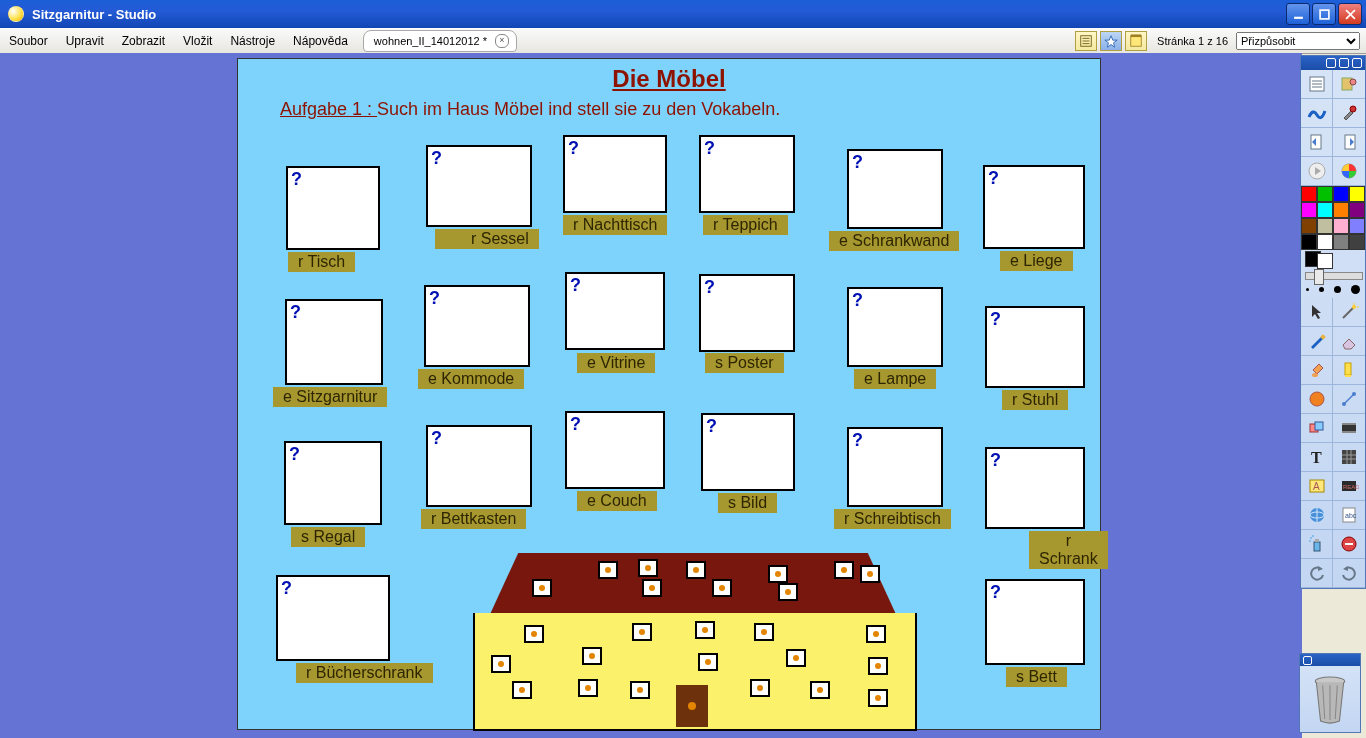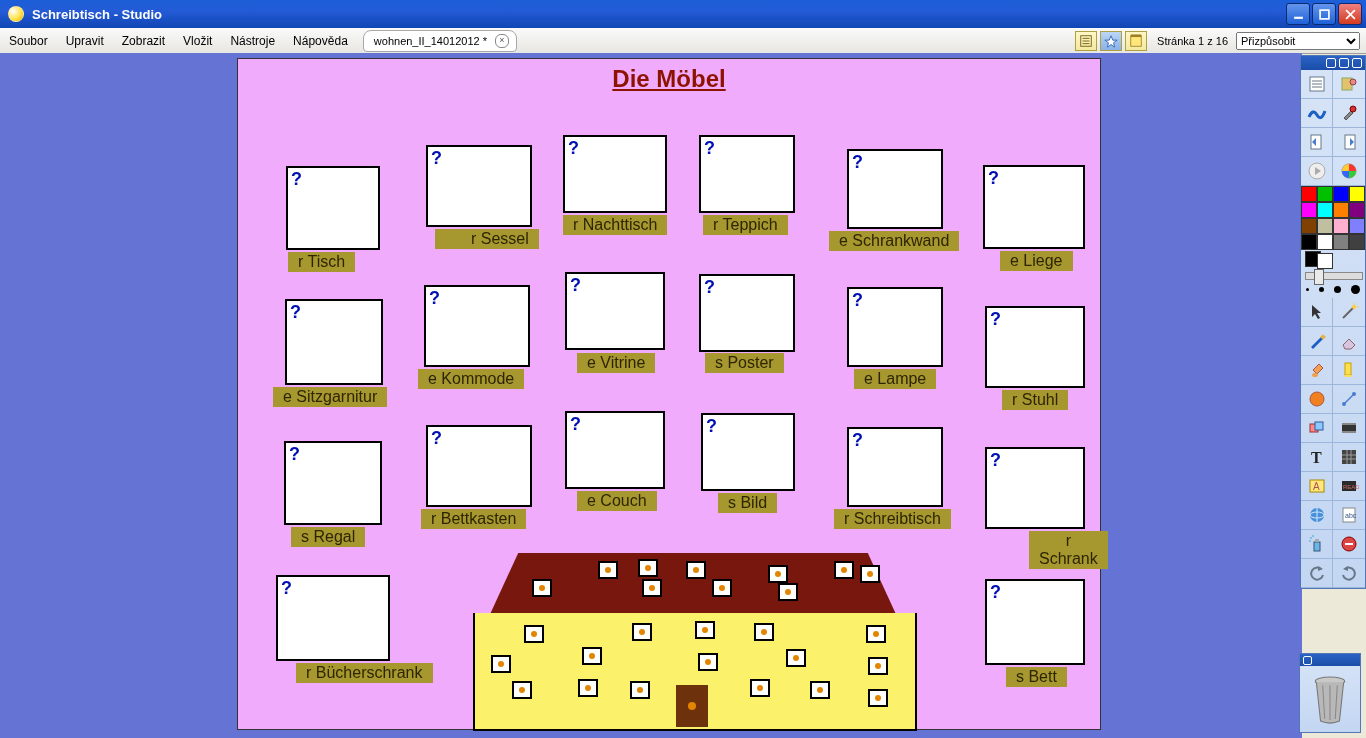--- a/index.html
+++ b/index.html
@@ -25,21 +25,21 @@
 
   
   #menubar-right { position: absolute; right: 6px; top: 0; height: 25px; display: flex; align-items: center; }
   .mbr-ico { width: 20px; height: 18px; border: 1px solid #b0a040; margin-left: 3px; background: linear-gradient(to bottom,#fff6c5,#f3e9a0); display:flex;align-items:center;justify-content:center; }
   .mbr-ico svg { width:14px; height:14px; }
   #pageinfo { margin: 0 8px 0 10px; font-size: 11px; }
   #zoomselect { font-size: 11px; height: 18px; width: 124px; }
 
   
   #stagewrap { position: absolute; left: 0; top: 53px; width: 1302px; height: 685px; background: #6473d4; }
-  #canvas { position: absolute; left: 237px; top: 5px; width: 862px; height: 670px; background: #f0abfc; border: 1px solid #333; }
+  #canvas { position: absolute; left: 237px; top: 5px; width: 862px; height: 670px; background: #7dd3fc; border: 1px solid #333; }
 
   
   #lesson-title { position: absolute; left: 0; width: 100%; top: 6px; text-align: center; color: #8d1300; font-weight: bold; font-size: 24px; text-decoration: underline; }
   #task-line { position: absolute; left: 42px; top: 40px; color: #8d1300; font-size: 18px; }
   #task-line .tag { text-decoration: underline; }
 
   .box { position:absolute; border:2px solid #000; background:#fff; }
   .box .qmark { position:absolute; left:3px; top:1px; color:#0010b3; font-weight:bold; font-size:18px; }
   .label { position:absolute; background:#a6982f; color:#2e2500; padding:1px 10px; font-size:16px; text-align:center; }
 
@@ -76,21 +76,21 @@
   #trash-head .dot { width:7px; height:7px; border:1px solid #fff; border-radius:2px; }
   #trash-body { flex:1; display:flex; align-items:center; justify-content:center; }
   #trash-body svg { width:42px; height:54px; }
 </style>
 </head>
 <body>
 <div id="desktop">
 
 <div id="titlebar">
   <div id="appicon"></div>
-  <div id="titletext">Schreibtisch - Studio</div>
+  <div id="titletext">Sitzgarnitur - Studio</div>
   <div class="winbtns">
     <div class="winbtn">
           <svg viewBox="0 0 10 10">
             <line x1="1" y1="8" x2="9" y2="8" stroke="#fff" stroke-width="2"></line>
           </svg>
         </div>
     <div class="winbtn">
           <svg viewBox="0 0 10 10">
             <rect x="1" y="1" width="8" height="8" fill="none" stroke="#fff" stroke-width="1.5"></rect>
           </svg>
@@ -140,20 +140,23 @@
           </svg>
         </div>
     <span id="pageinfo">Stránka 1 z 16</span>
     <select id="zoomselect"><option>Přizpůsobit</option></select>
   </div>
 </div>
 
 <div id="stagewrap">
   <div id="canvas">
     <div id="lesson-title">Die Möbel</div>
+    <div id="task-line">
+      <span class="tag">Aufgabe 1 : </span><span>Such im Haus Möbel ind stell sie zu den Vokabeln.</span>
+    </div>
 
     <div class="box" style="left:48px; top:107px; width:90px; height:80px;">
           <span class="qmark">?</span>
         </div>
     <div class="label" style="left:50px; top:193px;">r Tisch</div>
 
     <div class="box" style="left:188px; top:86px; width:102px; height:78px;">
           <span class="qmark">?</span>
         </div>
     <div class="label" style="left:197px; top:170px;padding-left:36px;">r Sessel</div>

